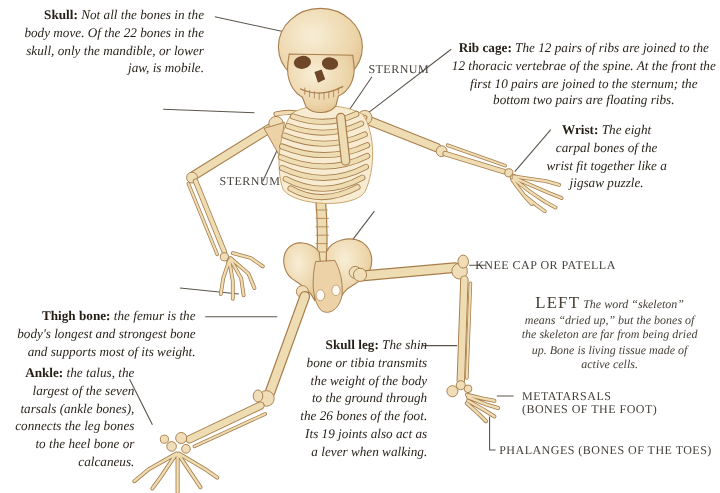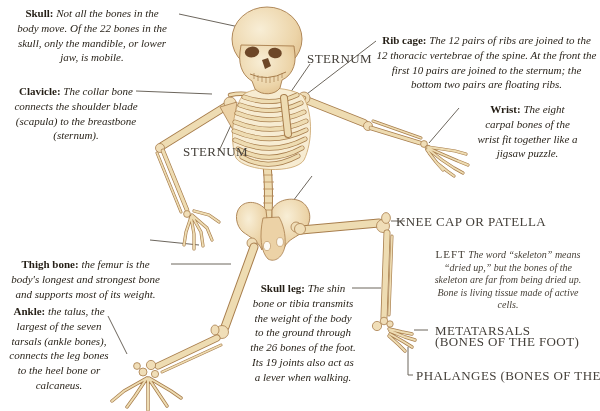--- a/index.html
+++ b/index.html
@@ -19,31 +19,31 @@
   .vt{stroke:#b68c58;stroke-width:0.8;fill:none;}
   .bonefill{fill:url(#bg1);stroke:#a87e4d;stroke-width:0.9;}
   .bonefill2{fill:#ecd2a6;stroke:#a87e4d;stroke-width:0.8;}
   .socket{fill:#6d4728;stroke:none;}
 
   .note{
     position:absolute;color:#241e15;font-size:11px;line-height:14.8px;
     font-style:italic;
   }
   .note b{font-style:normal;font-weight:bold;}
-  .center{text-align:center;}
+  .center{text-align:right;}
   .leftal{text-align:center;}
   .plabel{
-    position:absolute;font-style:normal;font-size:13px;line-height:11px;
+    position:absolute;font-style:normal;font-size:10px;line-height:11px;
     letter-spacing:0.4px;color:#45403a;white-space:nowrap;
   }
   .caption{
     position:absolute;font-size:10px;line-height:12.6px;font-style:italic;
     color:#453f36;text-align:center;
   }
-  .caption .capLead{font-style:normal;font-size:11px;letter-spacing:1px;}
+  .caption .capLead{font-style:normal;font-size:14px;letter-spacing:1px;}
 </style>
 </head>
 <body>
 
 <div id="stage">
 
   <svg width="600" height="411" viewBox="0 0 600 411">
     <defs>
       <radialGradient id="bg1" cx="40%" cy="35%" r="80%">
         <stop offset="0" stop-color="#f8eed6"></stop>
@@ -174,42 +174,38 @@
       <path class="bo" stroke-width="3.4" d="M147,378 L124,391 L112,401 M147,378 L135,396 L127,407 M148,379 L148,399 L148,410 M149,379 L161,397 L167,406 M149,378 L171,391 L181,398"></path>
       <path class="bf" stroke-width="2" d="M147,378 L124,391 L112,401 M147,378 L135,396 L127,407 M148,379 L148,399 L148,410 M149,379 L161,397 L167,406 M149,378 L171,391 L181,398"></path>
     </g>
   </svg>
 
   <div class="note center" style="left:14px;top:6px;width:156px">
     <b>Skull:</b>
     <span>Not all the bones in the body move. Of the 22 bones in the skull, only the mandible, or lower jaw, is mobile.</span>
   </div>
 
-  <div class="note center" style="left:13px;top:84px;width:126px">
-    <b>Clavicle:</b>
-    <span>The collar bone connects the shoulder blade (scapula) to the breastbone (sternum).</span>
-  </div>
 
 
   <div class="note center" style="left:8px;top:257px;width:155px">
     <b>Thigh bone:</b>
     <span>the femur is the body's longest and strongest bone and supports most of its weight.</span>
   </div>
 
   <div class="note center" style="left:6px;top:304px;width:106px">
     <b>Ankle:</b>
     <span>the talus, the largest of the seven tarsals (ankle bones), connects the leg bones to the heel bone or calcaneus.</span>
   </div>
 
   <div class="note leftal" style="left:376px;top:33px;width:221px">
     <b>Rib cage:</b>
     <span>The 12 pairs of ribs are joined to the 12 thoracic vertebrae of the spine. At the front the first 10 pairs are joined to the sternum; the bottom two pairs are floating ribs.</span>
   </div>
 
-  <div class="note leftal" style="left:476px;top:102px;width:103px">
+  <div class="note leftal" style="left:454px;top:102px;width:103px">
     <b>Wrist:</b>
     <span>The eight carpal bones of the wrist fit together like a jigsaw puzzle.</span>
   </div>
 
 
   <div class="note center" style="left:250px;top:281px;width:106px">
     <b>Skull leg:</b>
     <span>The shin bone or tibia transmits the weight of the body to the ground through the 26 bones of the foot. Its 19 joints also act as a lever when walking.</span>
   </div>
 

